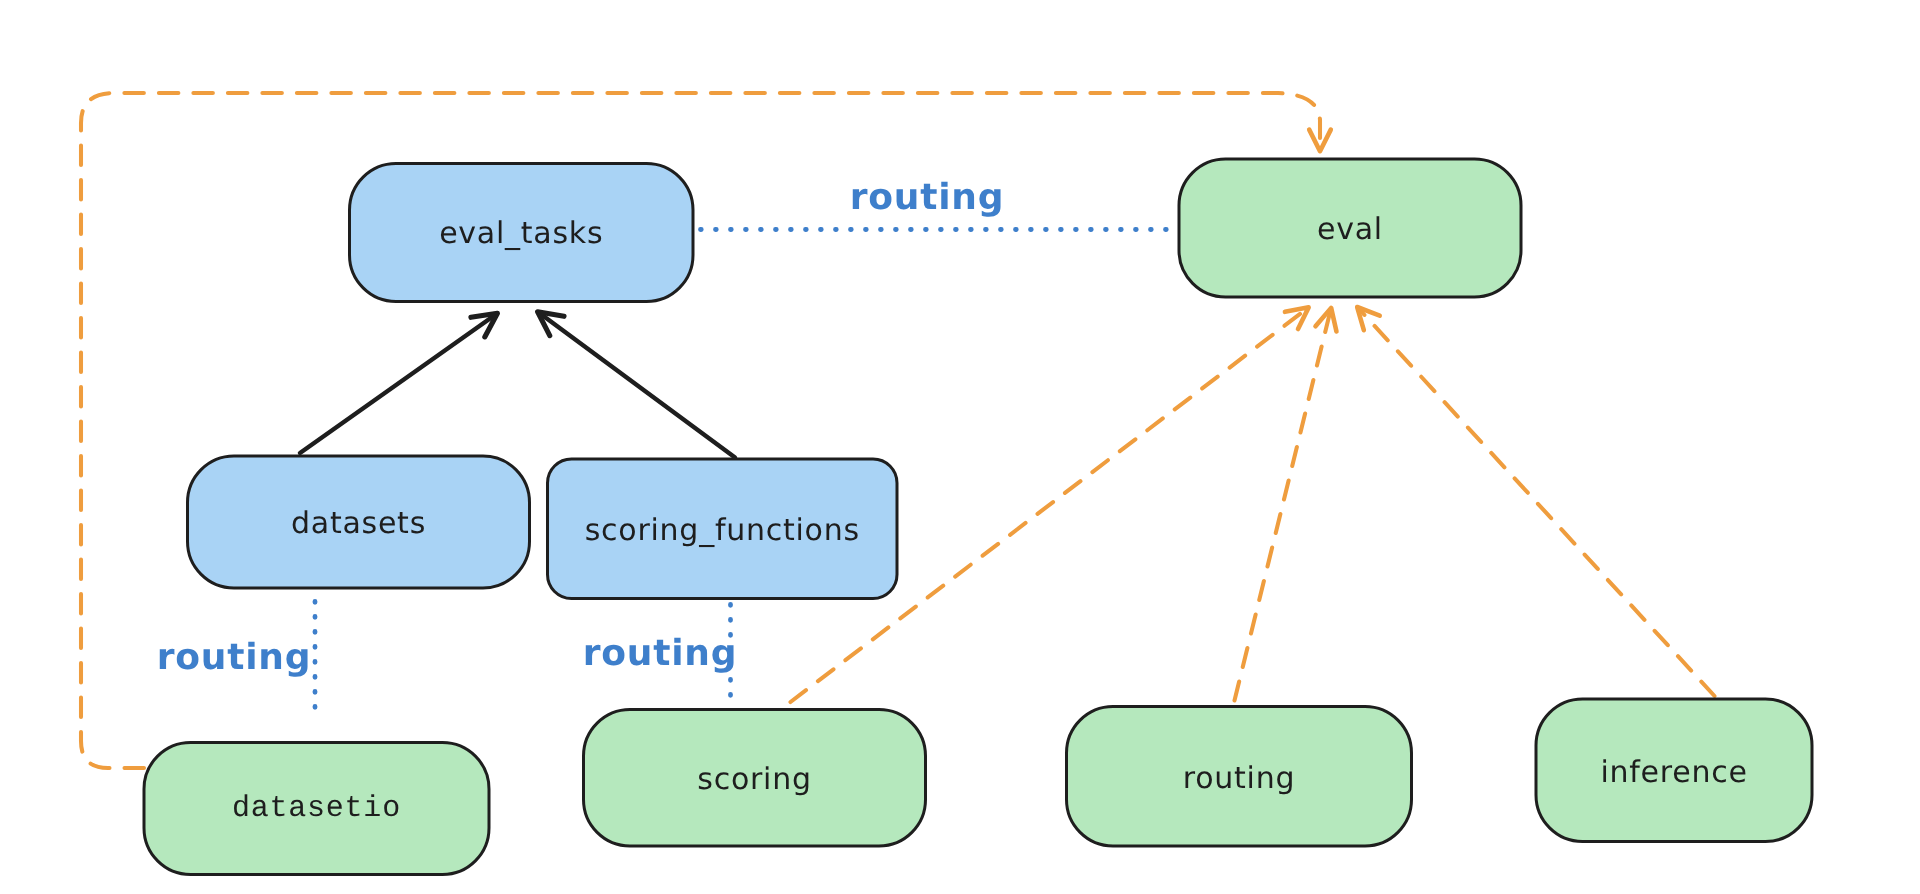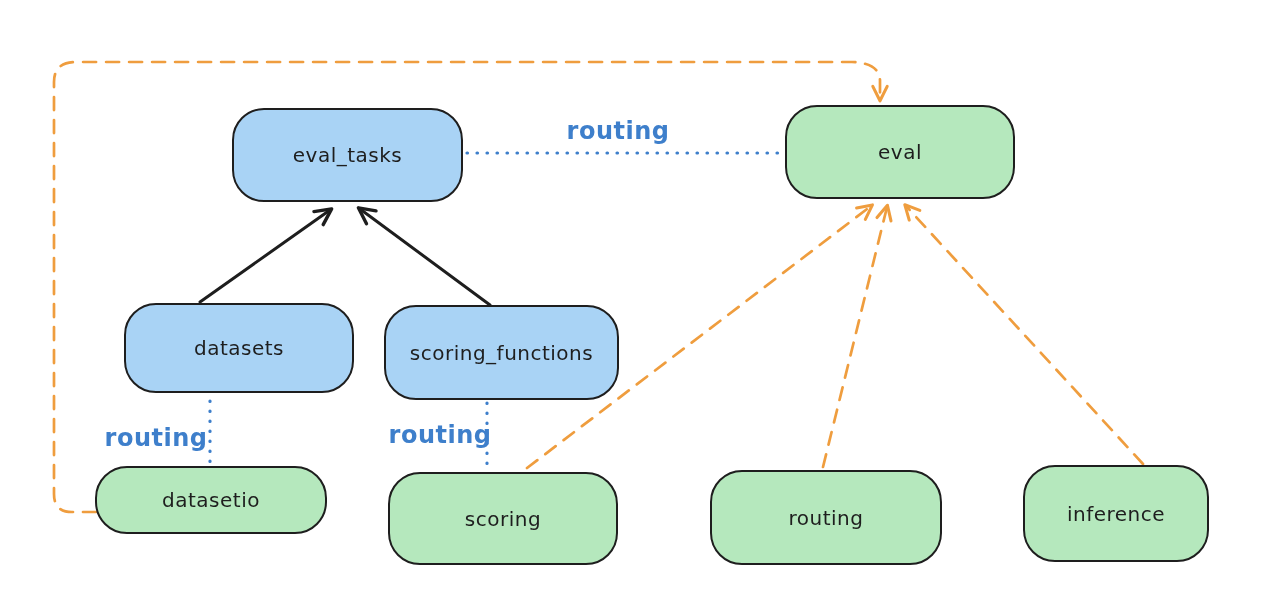--- a/index.html
+++ b/index.html
@@ -77,25 +77,25 @@
   </div>
 
   <div class="node green" style="left:785px; top:105px; width:230px; height:94px;">
     <span>eval</span>
   </div>
 
   <div class="node blue" style="left:108px; top:303px; width:230px; height:90px;margin-left:16px;">
     <span>datasets</span>
   </div>
 
-  <div class="node blue" style="left:384px; top:305px; width:235px; height:95px;">
+  <div class="node blue" style="left:364px; top:305px; width:235px; height:95px;border-radius:17px;">
     <span>scoring_functions</span>
   </div>
 
-  <div class="node green" style="left:95px; top:466px; width:232px; height:68px;">
+  <div class="node green" style="left:95px; top:494px; width:232px; height:90px;font-family:Liberation Mono, monospace;">
     <span>datasetio</span>
   </div>
 
   <div class="node green" style="left:388px; top:472px; width:230px; height:93px;align-items:center;">
     <span>scoring</span>
   </div>
 
   <div class="node green" style="left:710px; top:470px; width:232px; height:95px;">
     <span>routing</span>
   </div>

